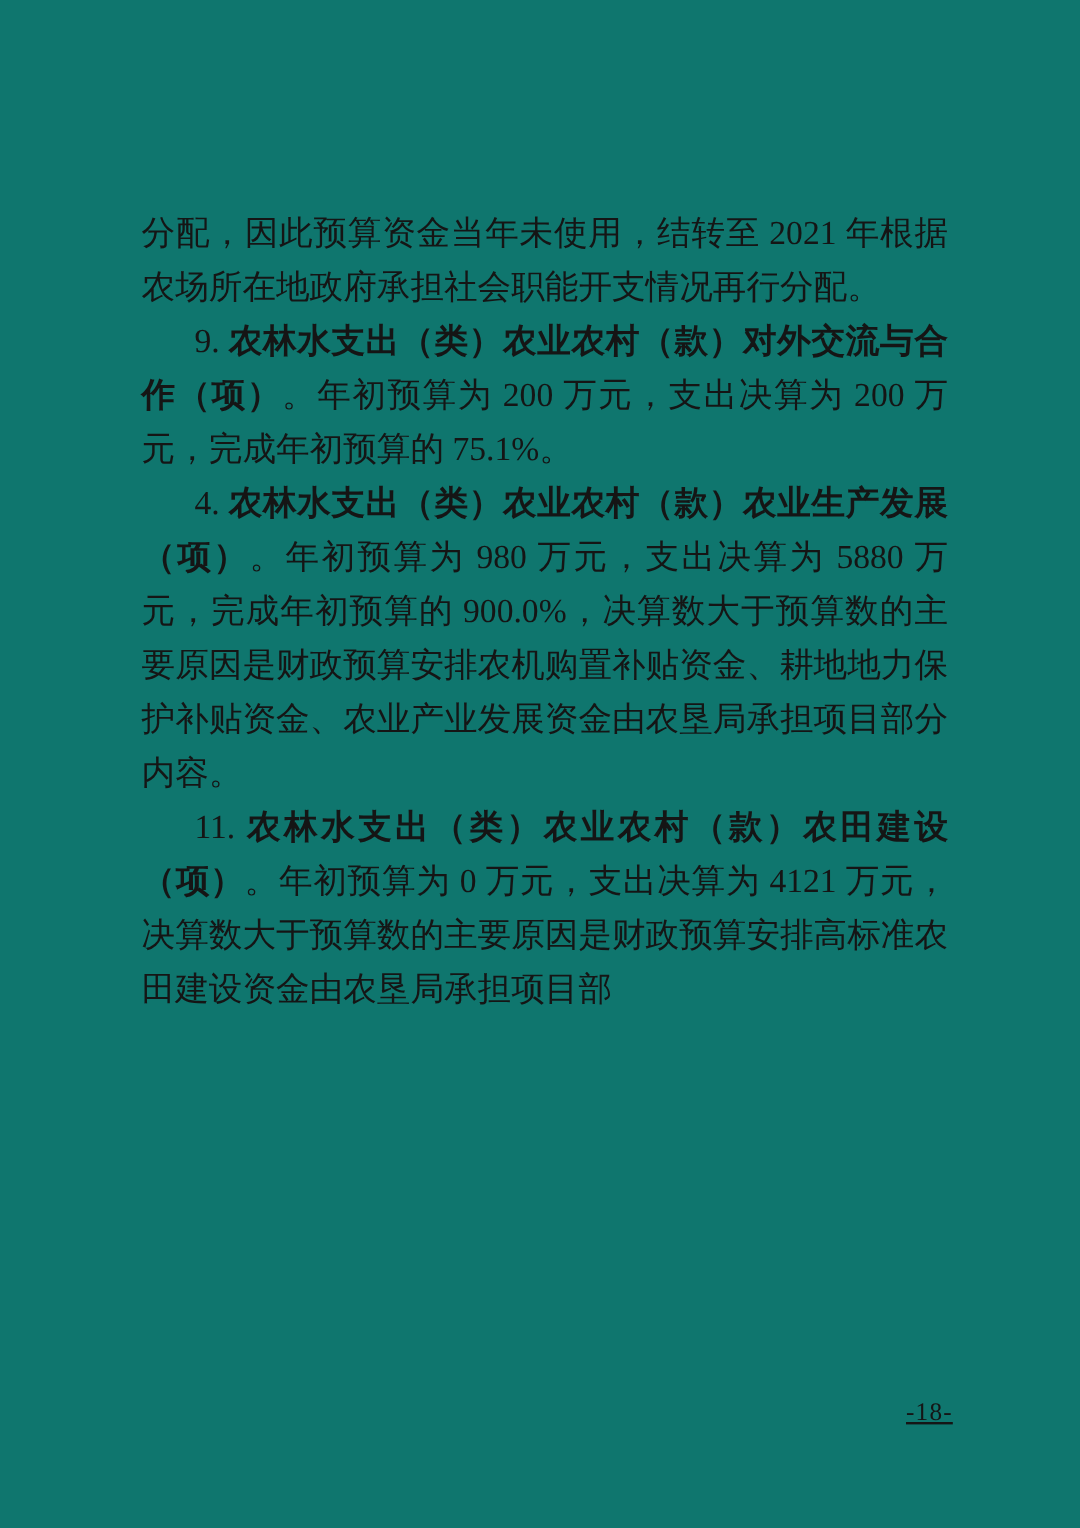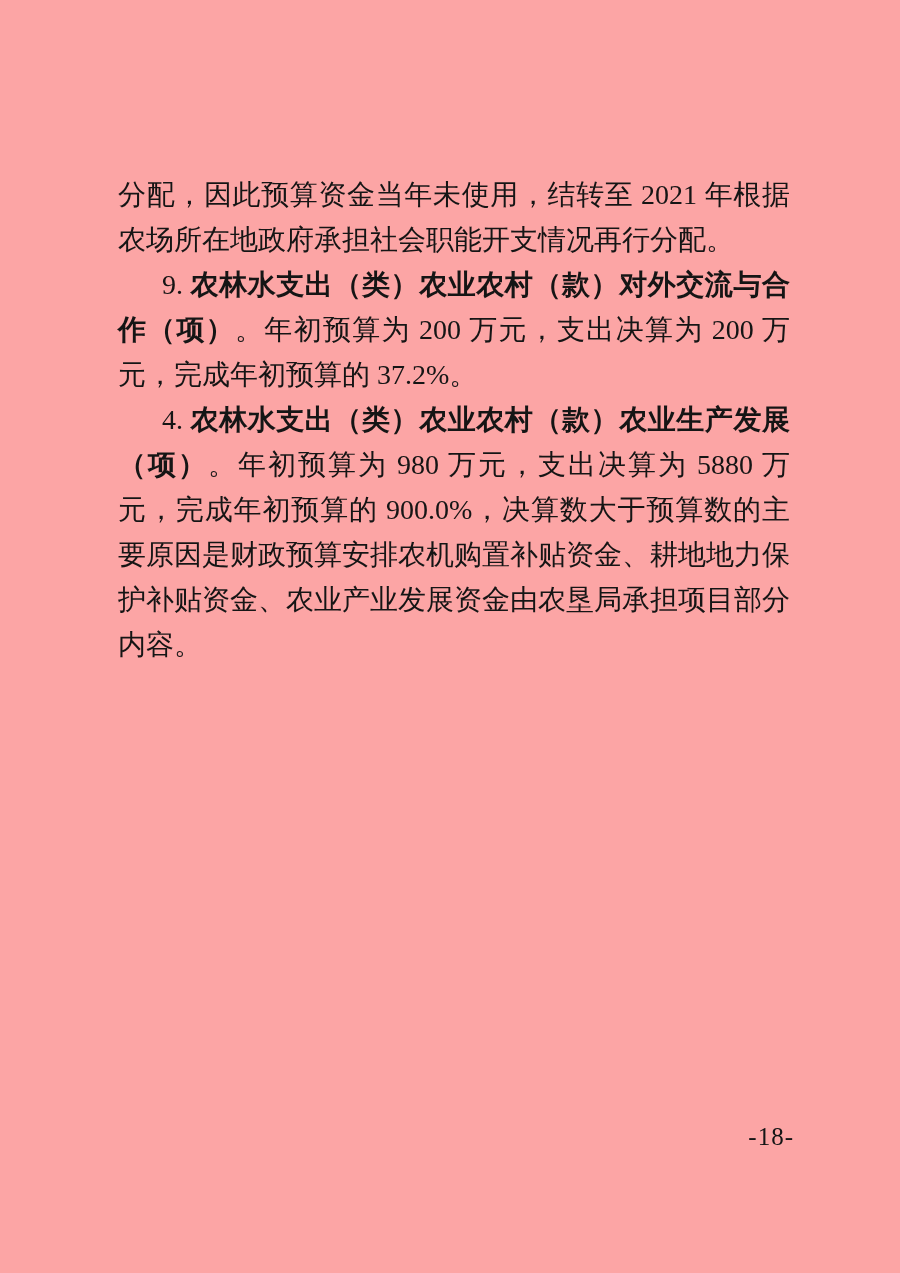--- a/index.html
+++ b/index.html
@@ -5,21 +5,21 @@
   html, body {
     margin: 0;
     padding: 0;
     background: #e8e8e8;
   }
   .page {
     position: relative;
     width: 900px;
     height: 1273px;
     margin: 0 auto;
-    background: #fca5a5;
+    background: #0f766e;
     overflow: hidden;
     font-family: "Liberation Serif", "DejaVu Serif", serif;
   }
   .content {
     position: absolute;
     left: 118px;
     top: 172px;
     width: 672px;
     font-size: 28px;
     line-height: 45px;
@@ -37,30 +37,32 @@
     text-indent: 44px;
   }
   .item-number {
     font-weight: 400;
   }
   .item-title {
     font-weight: 700;
   }
   .page-number {
     position: absolute;
-    top: 1123px;
+    top: 1164px;
     right: 106px;
-    font-size: 25px;
+    font-size: 21px;
     letter-spacing: 1px;
     color: #151515;
+    text-decoration: underline;
   }
 </style>
 </head>
 <body>
 
 <div class="page">
   <div class="content">
     <p class="para"><span>分配，因此预算资金当年未使用，结转至 2021 年根据农场所在地政府承担社会职能开支情况再行分配。</span></p>
-    <p class="para indented"><span class="item-number">9. </span><span class="item-title">农林水支出（类）农业农村（款）对外交流与合作（项）</span><span>。年初预算为 200 万元，支出决算为 200 万元，完成年初预算的 37.2%。</span></p>
+    <p class="para indented"><span class="item-number">9. </span><span class="item-title">农林水支出（类）农业农村（款）对外交流与合作（项）</span><span>。年初预算为 200 万元，支出决算为 200 万元，完成年初预算的 75.1%。</span></p>
     <p class="para indented"><span class="item-number">4. </span><span class="item-title">农林水支出（类）农业农村（款）农业生产发展（项）</span><span>。年初预算为 980 万元，支出决算为 5880 万元，完成年初预算的 900.0%，决算数大于预算数的主要原因是财政预算安排农机购置补贴资金、耕地地力保护补贴资金、农业产业发展资金由农垦局承担项目部分内容。</span></p>
+    <p class="para indented"><span class="item-number">11. </span><span class="item-title">农林水支出（类）农业农村（款）农田建设（项）</span><span>。年初预算为 0 万元，支出决算为 4121 万元，决算数大于预算数的主要原因是财政预算安排高标准农田建设资金由农垦局承担项目部</span></p>
   </div>
   <div class="page-number">-18-</div>
 </div>
 
 </body></html>

